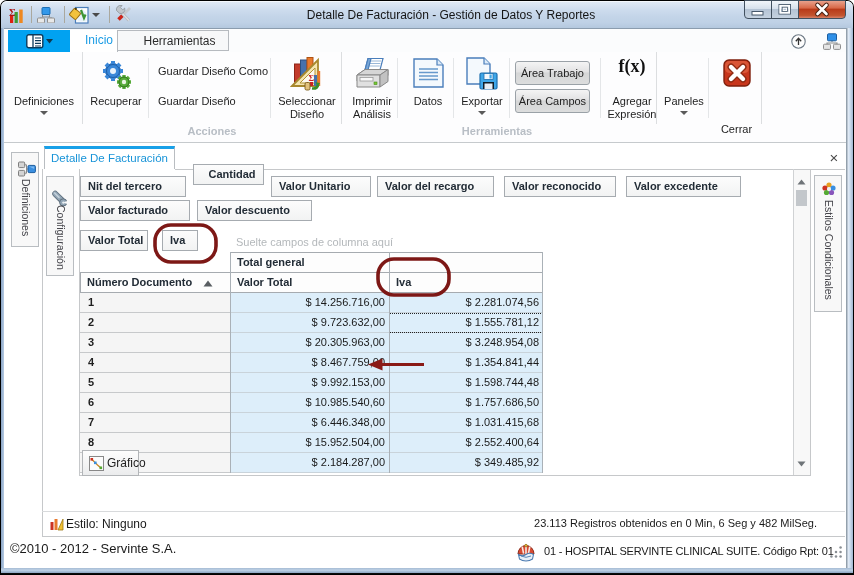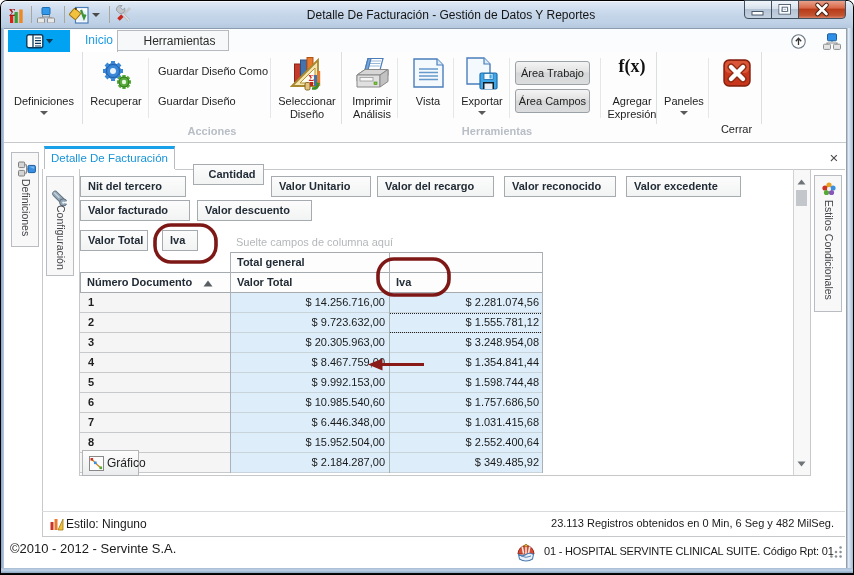--- a/index.html
+++ b/index.html
@@ -230,21 +230,21 @@
       <div class="rlbl1">Imprimir</div>
       <div class="rlbl2" style="top:56px;">Análisis</div>
     </div>
 
     <div class="ritem" style="left:396px;width:56px;">
       <svg class="abs" style="left:13px;top:6px;" width="31" height="30" viewBox="0 0 31 30">
         <path d="M1 1 L24 1 L30 7 L30 29 L1 29 z" fill="#f4f9fd" stroke="#4a7ebb" stroke-width="1.4"></path>
         <path d="M24 1 L24 7 L30 7" fill="#dcebf8" stroke="#4a7ebb" stroke-width="1.2"></path>
         <path d="M6 11 L25 11 M6 14.5 L25 14.5 M6 18 L25 18 M6 21.5 L25 21.5" stroke="#6699cc" stroke-width="1.6"></path>
       </svg>
-      <div class="rlbl1">Vista</div>
+      <div class="rlbl1">Datos</div>
       <div class="rlbl2" style="top:56px;margin-top:47px;">Cuadrícula</div>
     </div>
 
     <div class="ritem" style="left:452px;width:52px;">
       <svg class="abs" style="left:10px;top:5px;" width="32" height="33" viewBox="0 0 32 33">
         <path d="M1 1 L18 1 L24 7 L24 27 L1 27 z" fill="#f4f9fd" stroke="#4a7ebb" stroke-width="1.4"></path>
         <path d="M18 1 L18 7 L24 7" fill="#dcebf8" stroke="#4a7ebb" stroke-width="1.2"></path>
         <g>
           <rect x="14" y="16" width="17" height="16" rx="1.5" fill="#3fa7e8" stroke="#1c6eae" stroke-width="1.2"></rect>
           <rect x="18" y="16.5" width="9" height="6" fill="#f4f9fd" stroke="#1c6eae" stroke-width="0.8"></rect>
@@ -404,21 +404,21 @@
     </svg>
     <div class="abs" style="left:24px;top:5px;font-size:12px;color:#222;">Gráfico</div>
   </div>
 
   <svg class="abs" style="left:50px;top:517px;" width="14" height="14" viewBox="0 0 14 14">
     <rect x="0.5" y="5" width="3" height="8" fill="#cc3322"></rect>
     <rect x="4.5" y="2" width="3" height="11" fill="#e8792c"></rect>
     <path d="M8 13 L13 2 L13 13 z" fill="#f2c232" stroke="#a07818" stroke-width="0.8"></path>
   </svg>
   <div class="abs" style="left:66px;top:517px;font-size:12px;color:#1a1a1a;">Estilo: Ninguno</div>
-  <div class="abs" style="left:401px;top:517px;width:433px;font-size:11px;color:#1a1a1a;text-align:right;">23.113 Registros obtenidos en 0 Min, 6 Seg y 482 MilSeg.</div>
+  <div class="abs" style="left:384px;top:517px;width:433px;font-size:11px;color:#1a1a1a;text-align:right;">23.113 Registros obtenidos en 0 Min, 6 Seg y 482 MilSeg.</div>
 
   <div class="abs" style="left:10px;top:541px;font-size:13px;color:#1a1a1a;">©2010 - 2012 - Servinte S.A.</div>
   <svg class="abs" style="left:515px;top:541px;" width="22" height="22" viewBox="0 0 22 22">
     <path d="M3 13 a8 8.5 0 0 1 16 0 z" fill="#d84a32" stroke="#8e2c1a" stroke-width="1"></path>
     <path d="M7.2 5.6 L8.6 12.6 M11 4.5 L11 13 M14.8 5.6 L13.4 12.6" stroke="#f6e8e2" stroke-width="1.6" fill="none"></path>
     <circle cx="11" cy="4.6" r="1.3" fill="#e8b83c" stroke="#8e6c14" stroke-width="0.7"></circle>
     <path d="M3.5 13.5 q3.7 2.5 7.5 0 q3.8 -2.5 7.5 0 l-1 4.5 q-2.8 2 -6.5 2 q-3.7 0 -6.5 -2 z" fill="#e8f0f8" stroke="#4a7ab0" stroke-width="1.1"></path>
     <path d="M6 15 q5 2.6 10 0" fill="none" stroke="#4a7ab0" stroke-width="0.9"></path>
   </svg>
   <div class="abs" style="left:544px;top:545px;font-size:11px;letter-spacing:-0.2px;color:#1a1a1a;white-space:nowrap;">01 - HOSPITAL SERVINTE CLINICAL SUITE. Código Rpt: 01</div>

